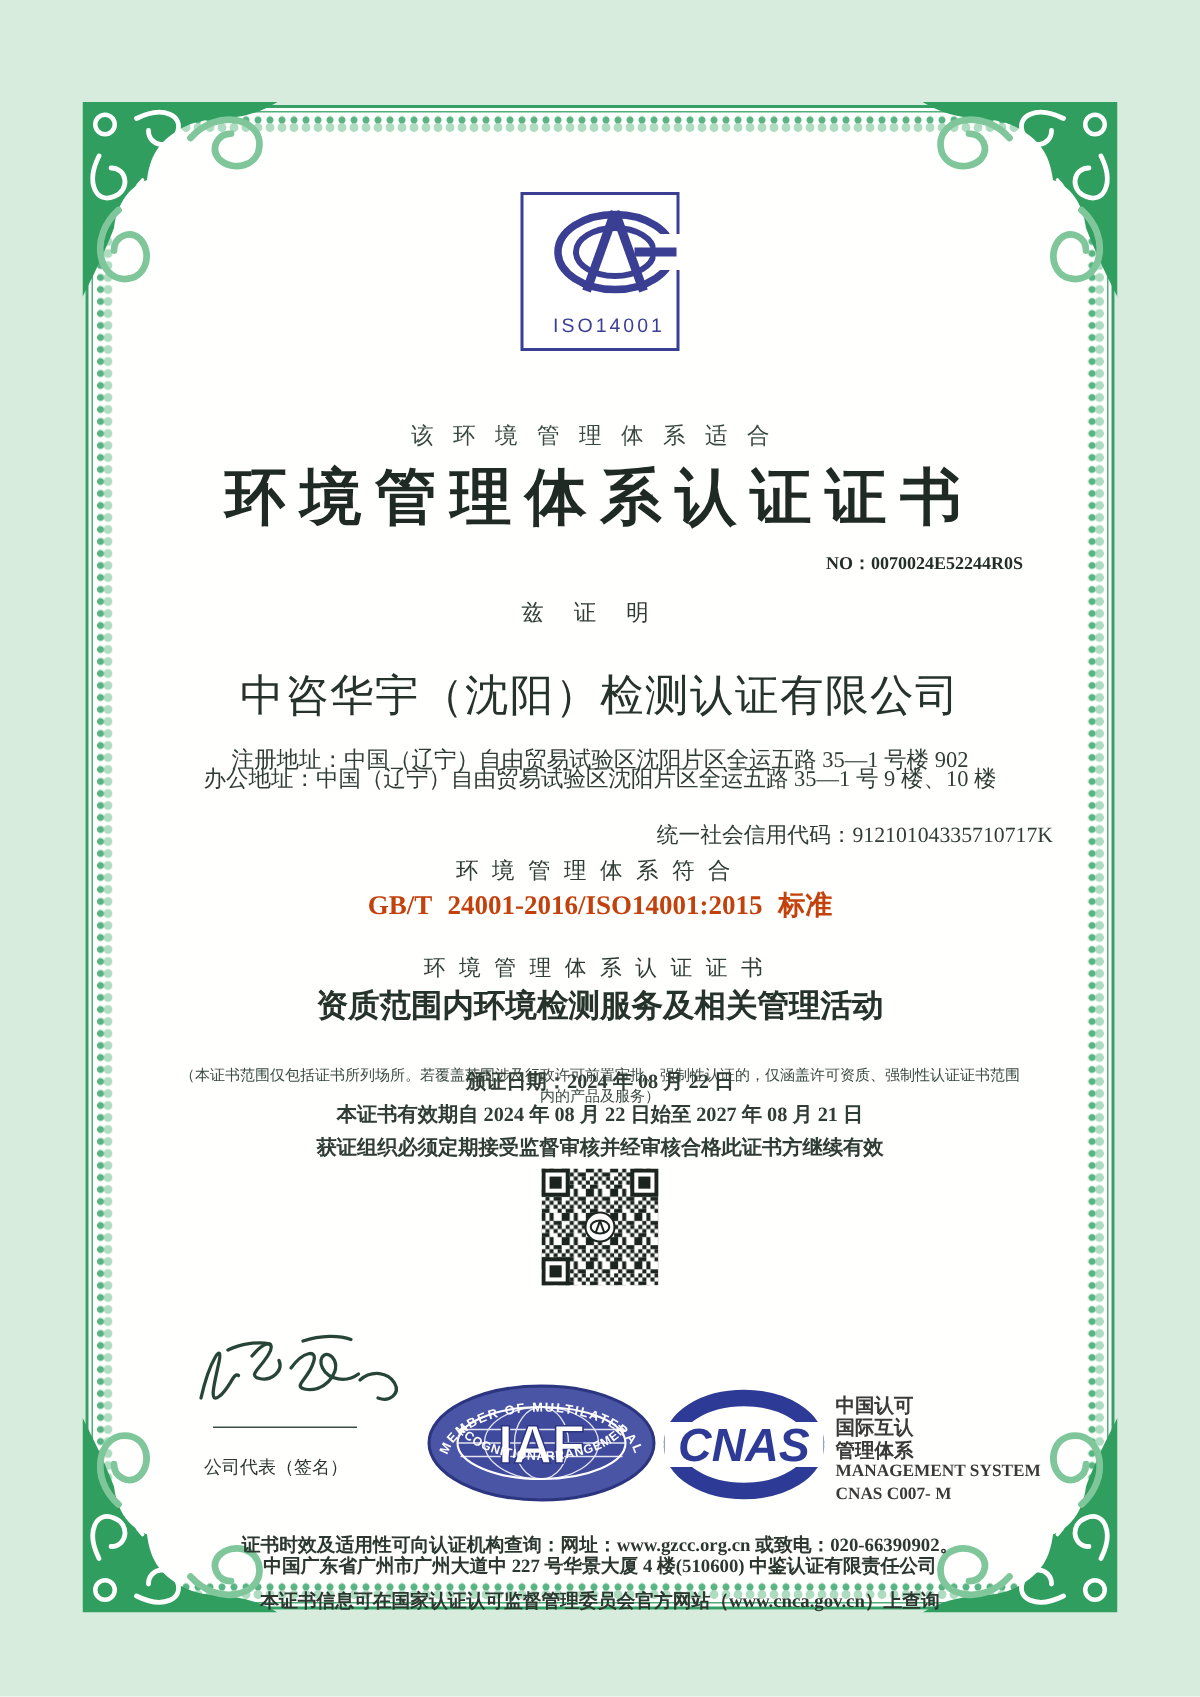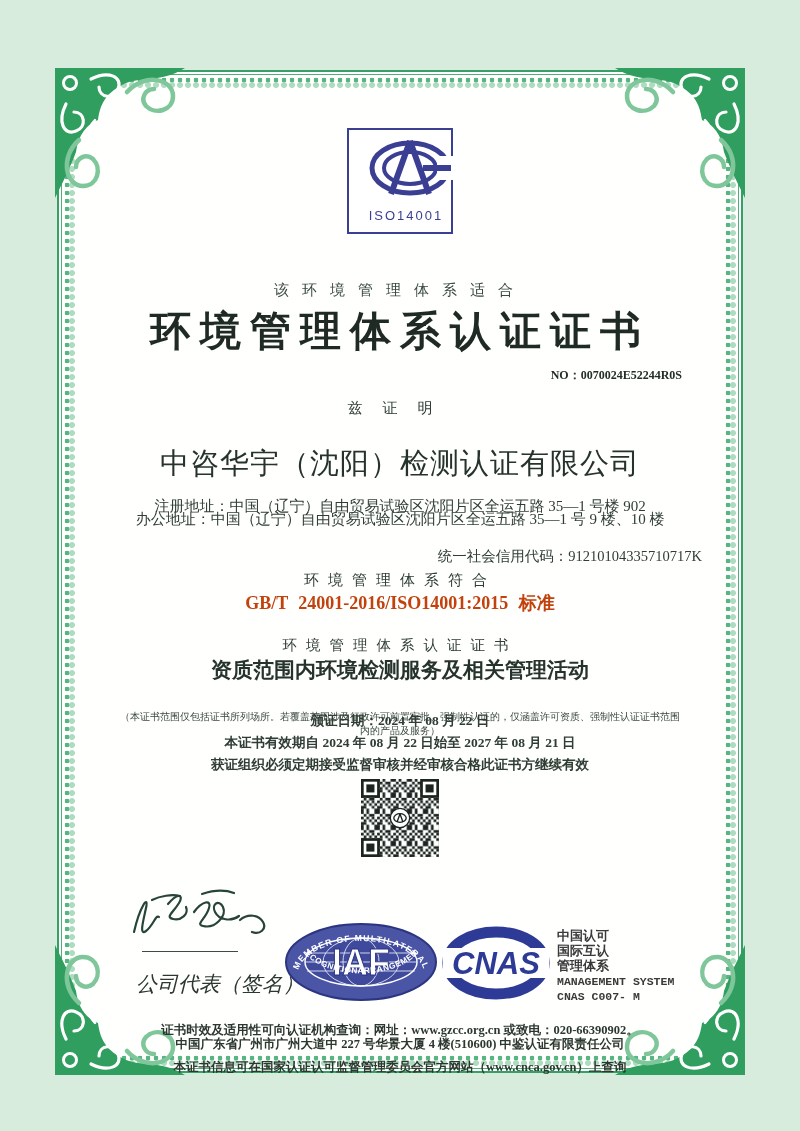--- a/index.html
+++ b/index.html
@@ -61,26 +61,26 @@
   .qr{position:absolute;left:361px;top:779px;width:78px;height:78px;}
   
   .mark-box{
     position:absolute;left:347px;top:128px;width:106px;height:106px;
     border:2.5px solid #3b3f93;box-sizing:border-box;background:#fff;text-align:center;padding-left:12px;
   }
   .mark-box .iso{font-family:"Liberation Sans","DejaVu Sans",sans-serif;
     font-size:13px;letter-spacing:2px;color:#3b3f93;margin-top:-2px;}
   .sig{position:absolute;left:122px;top:886px;}
   .sig-line{position:absolute;left:142px;top:951px;width:96px;border-top:1.5px solid #3c4c42;}
-  .sig-label{position:absolute;left:136px;top:970px;font-size:21px;color:#2b372f;font-style:italic;}
+  .sig-label{position:absolute;left:136px;top:970px;font-size:12px;color:#2b372f;}
   .iaf{position:absolute;left:284px;top:922px;}
   .cnas{position:absolute;left:441px;top:926px;}
   .cnas-text{
     position:absolute;left:557px;top:929px;line-height:15px;
-    font-family:Liberation Mono, monospace;
+    font-family:Liberation Serif, serif;
     font-weight:700;color:#3a3a3a;font-size:13px;white-space:nowrap;
   }
   .cnas-text .en{font-size:11.5px;}
   
   .footer{position:absolute;left:100px;right:100px;text-align:center;
     font-size:12.5px;font-weight:600;color:#2c372f;white-space:nowrap;}
   .f1{top:1059px;}
   .f2{top:1022px;}
   .f3{top:1036px;}
   svg text{font-family:"Liberation Sans","DejaVu Sans",sans-serif;}

